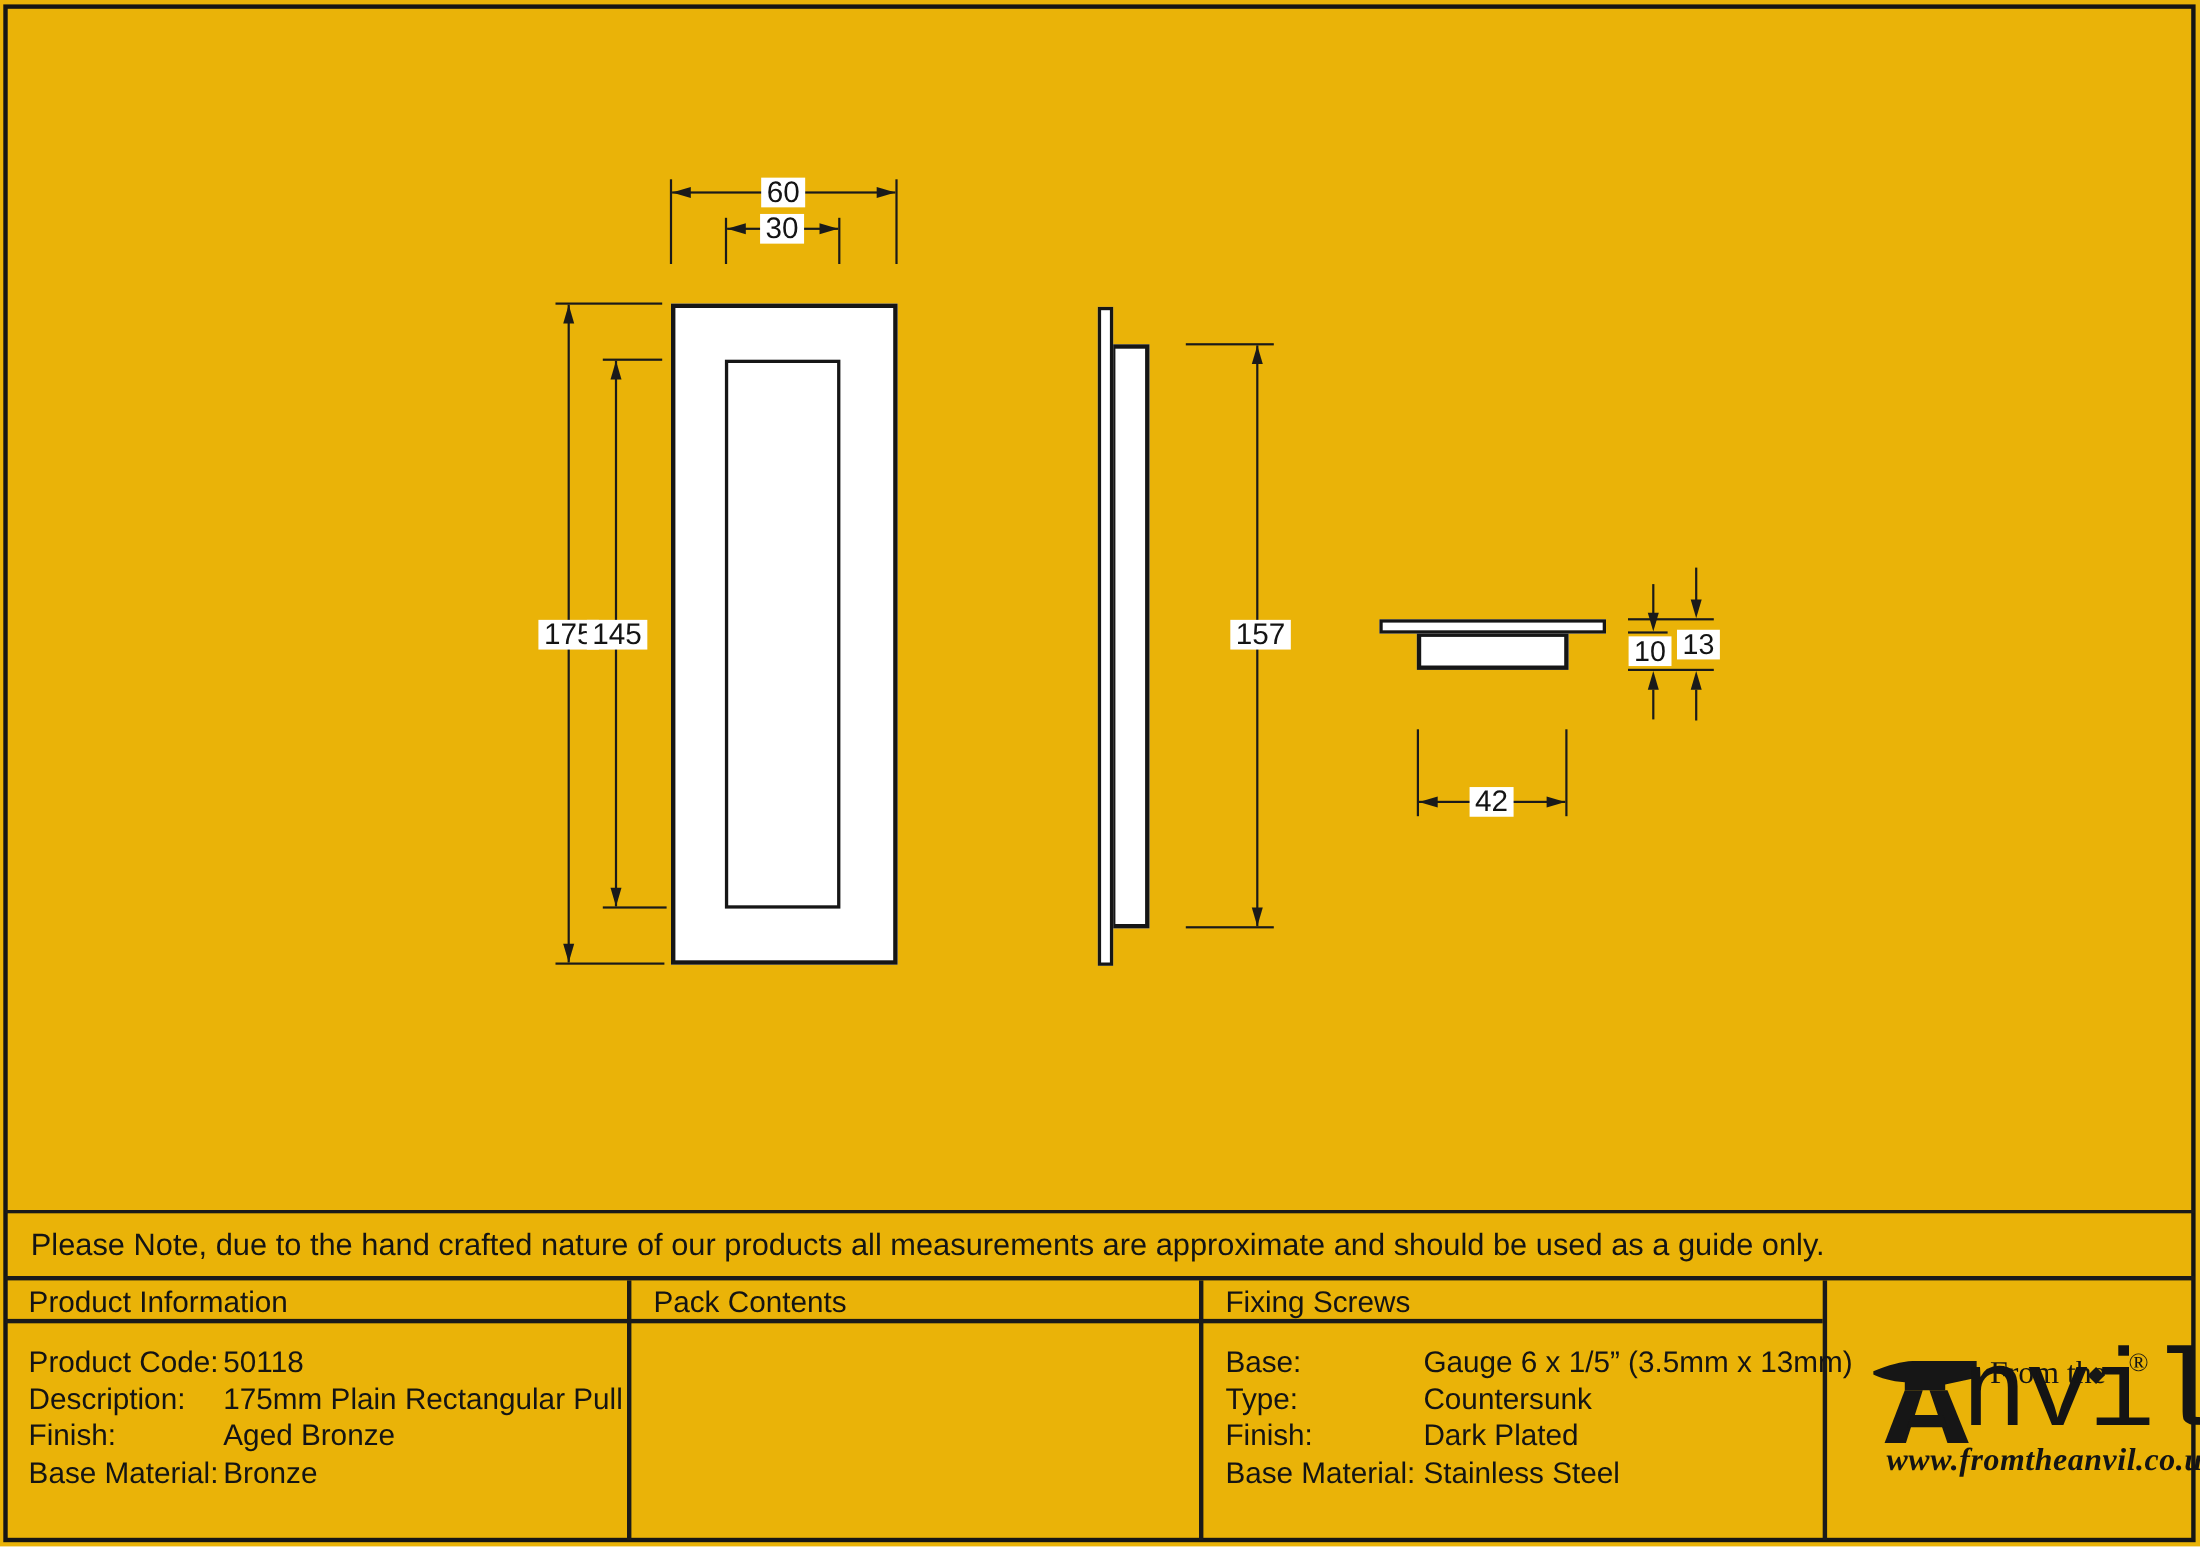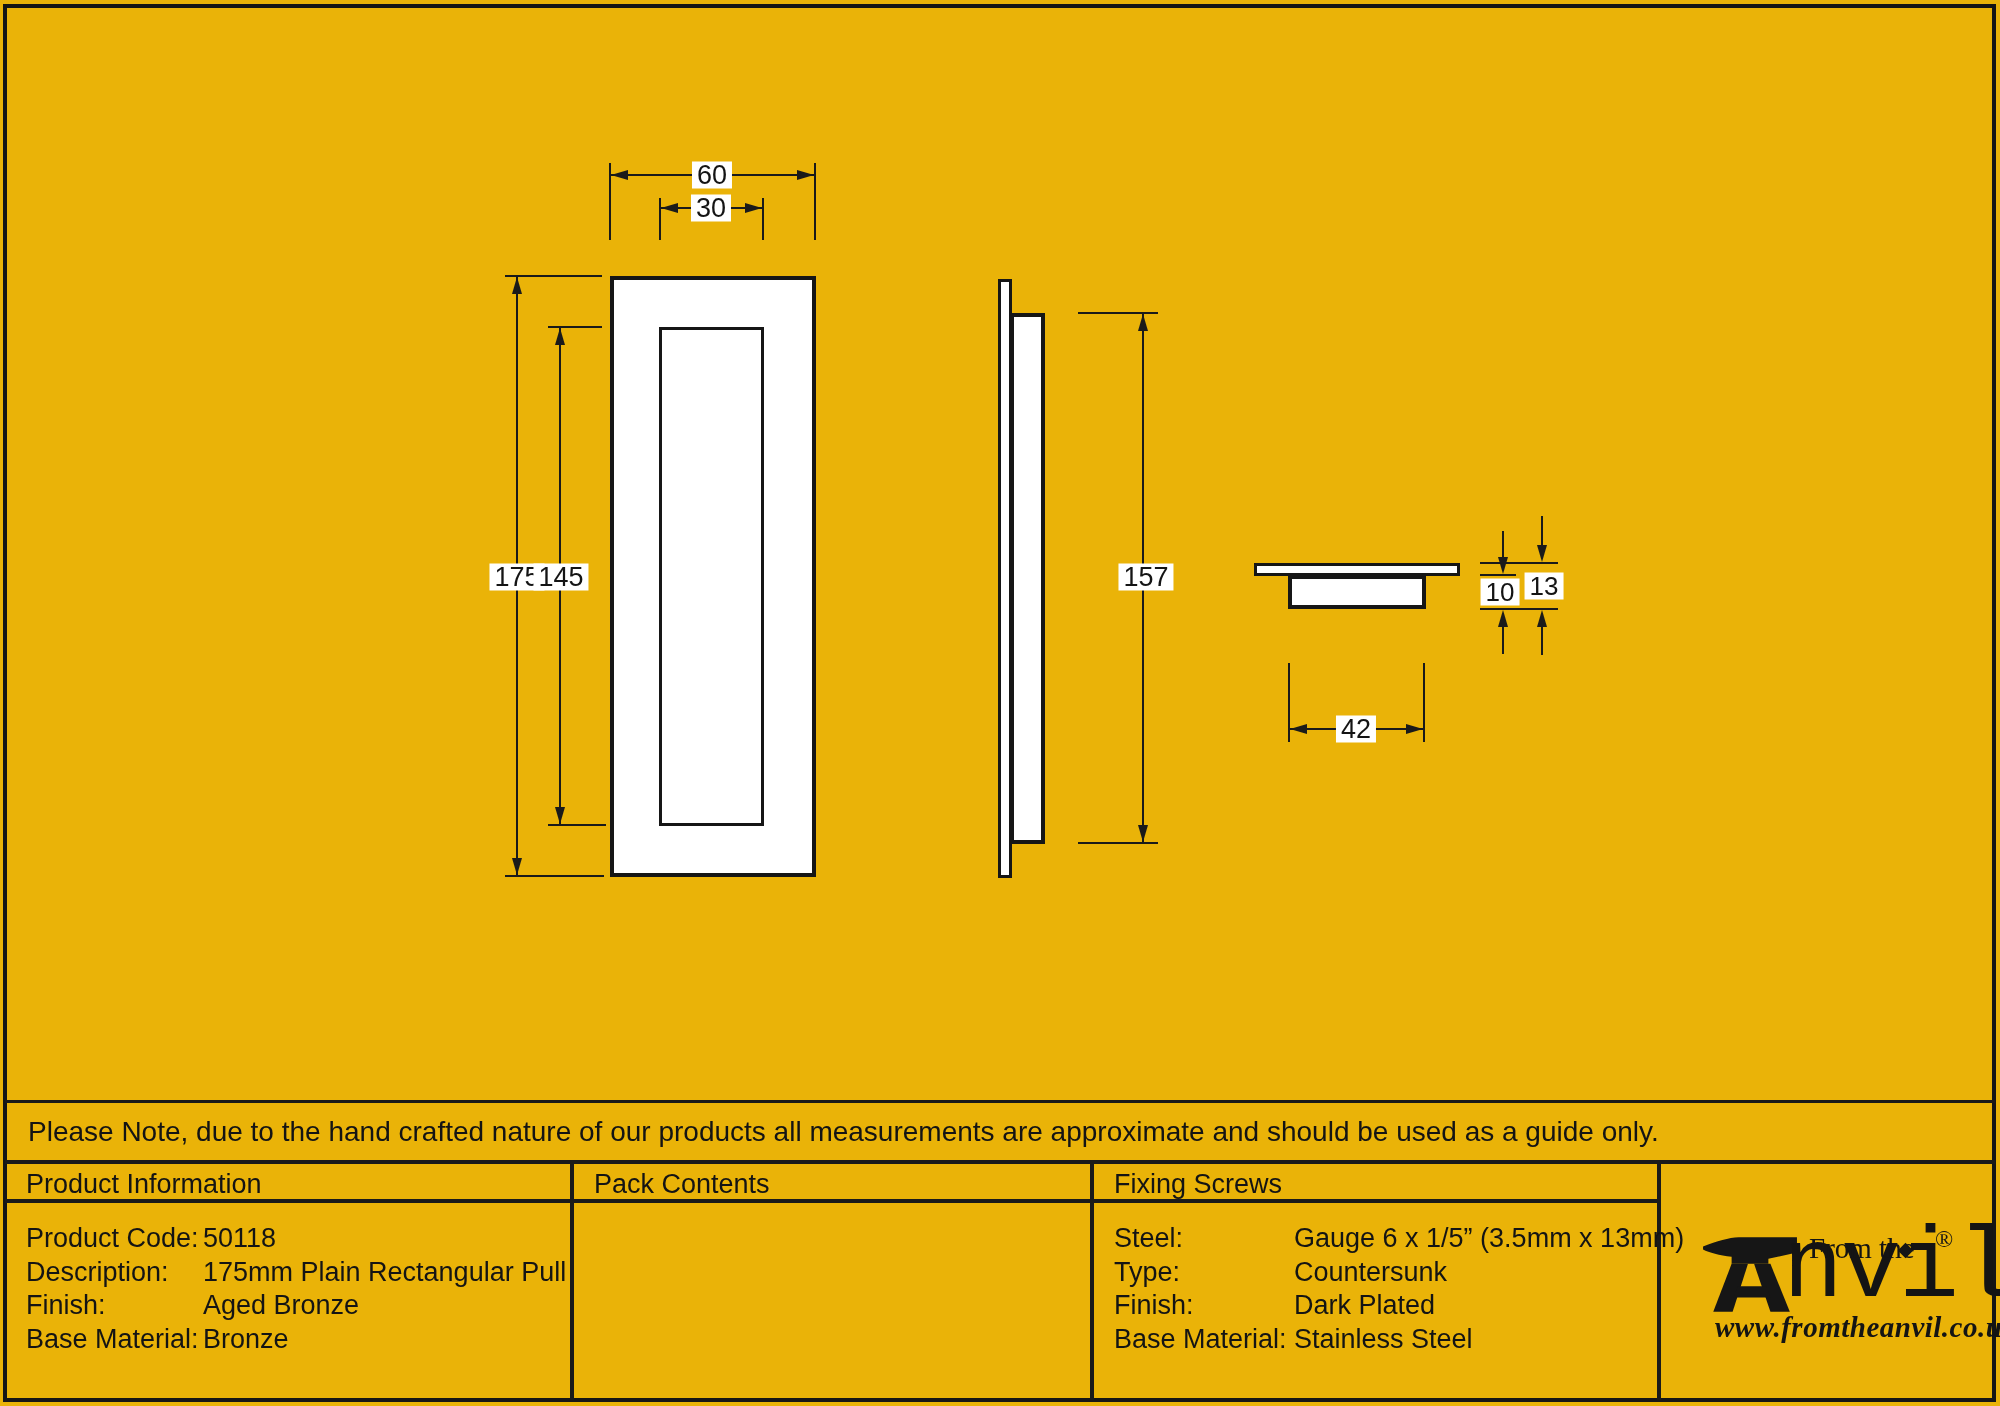--- a/index.html
+++ b/index.html
@@ -144,21 +144,21 @@
     </div>
     <div class="trow">
       <span class="tlabel">Base Material:</span>
       <span class="tvalue">Bronze</span>
     </div>
   </div>
 
 
   <div class="tbody fx" style="left:1114px;">
     <div class="trow">
-      <span class="tlabel">Steel:</span>
+      <span class="tlabel">Base:</span>
       <span class="tvalue">Gauge 6 x 1/5” (3.5mm x 13mm)</span>
     </div>
     <div class="trow">
       <span class="tlabel">Type:</span>
       <span class="tvalue">Countersunk</span>
     </div>
     <div class="trow">
       <span class="tlabel">Finish:</span>
       <span class="tvalue">Dark Plated</span>
     </div>

